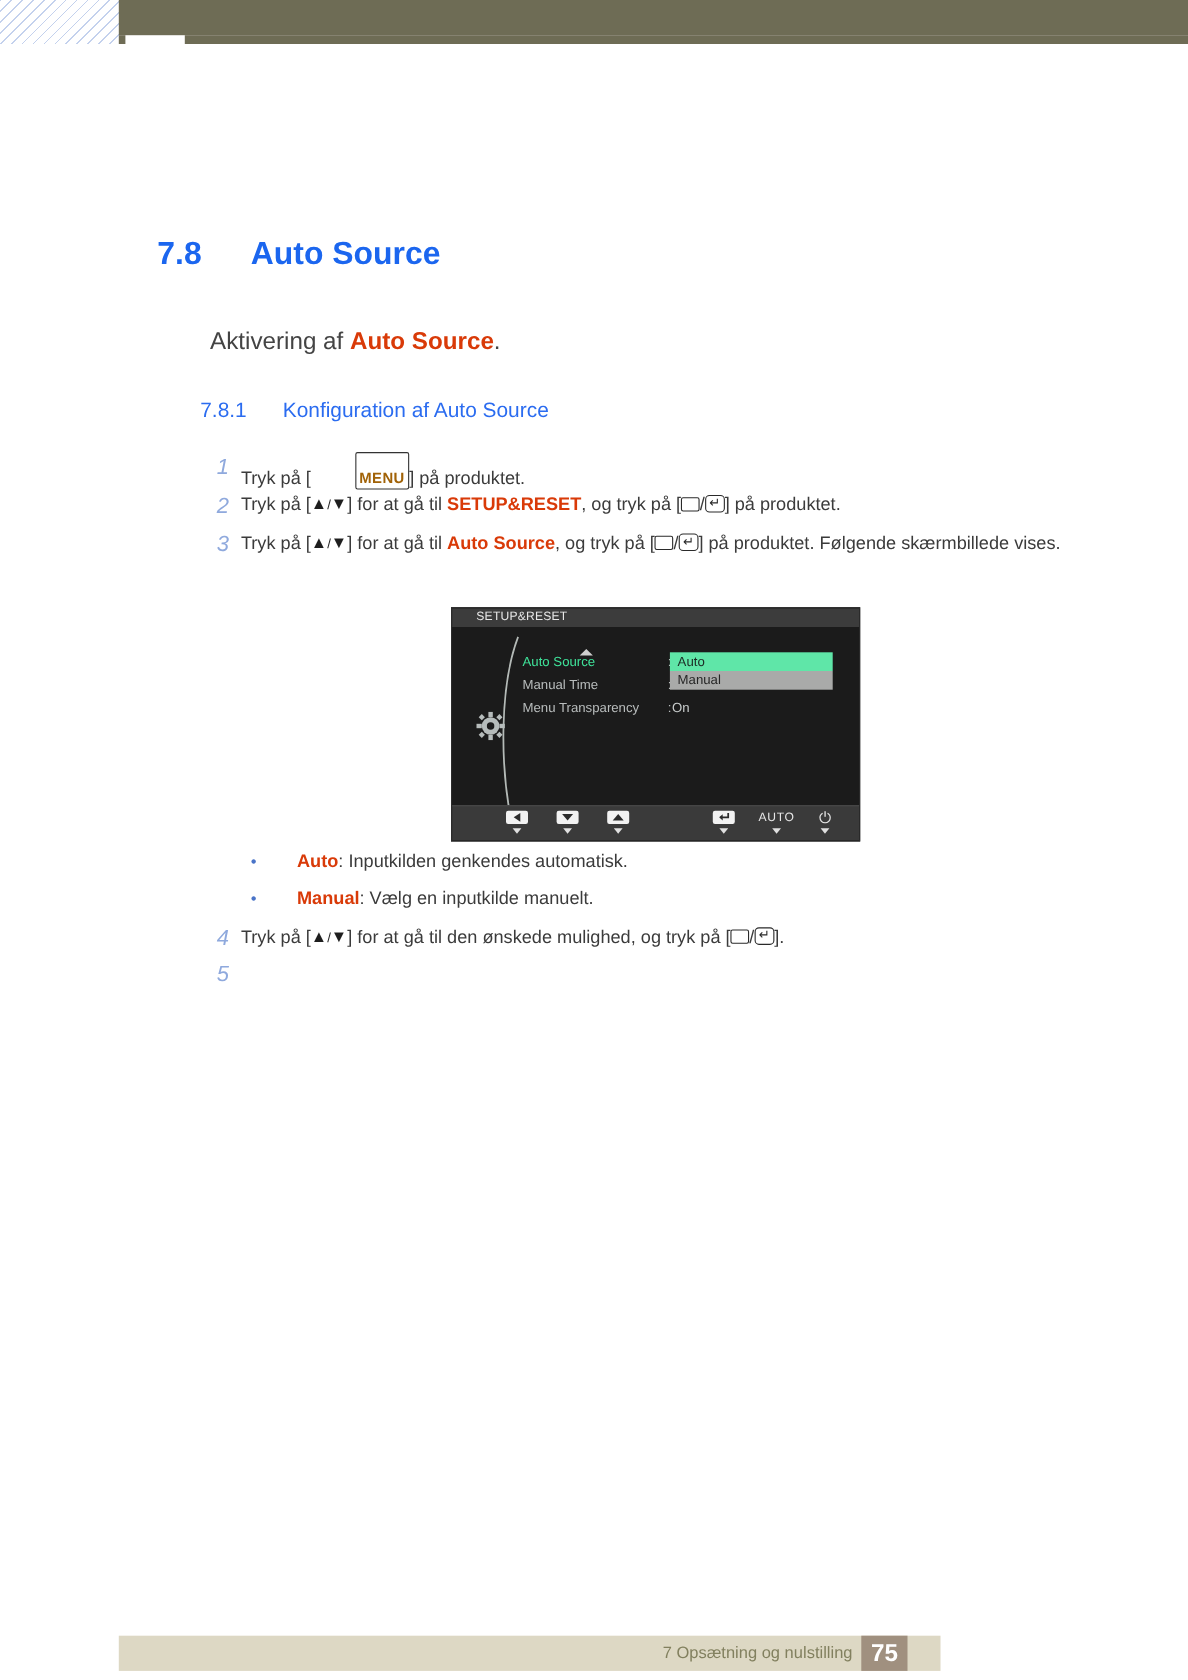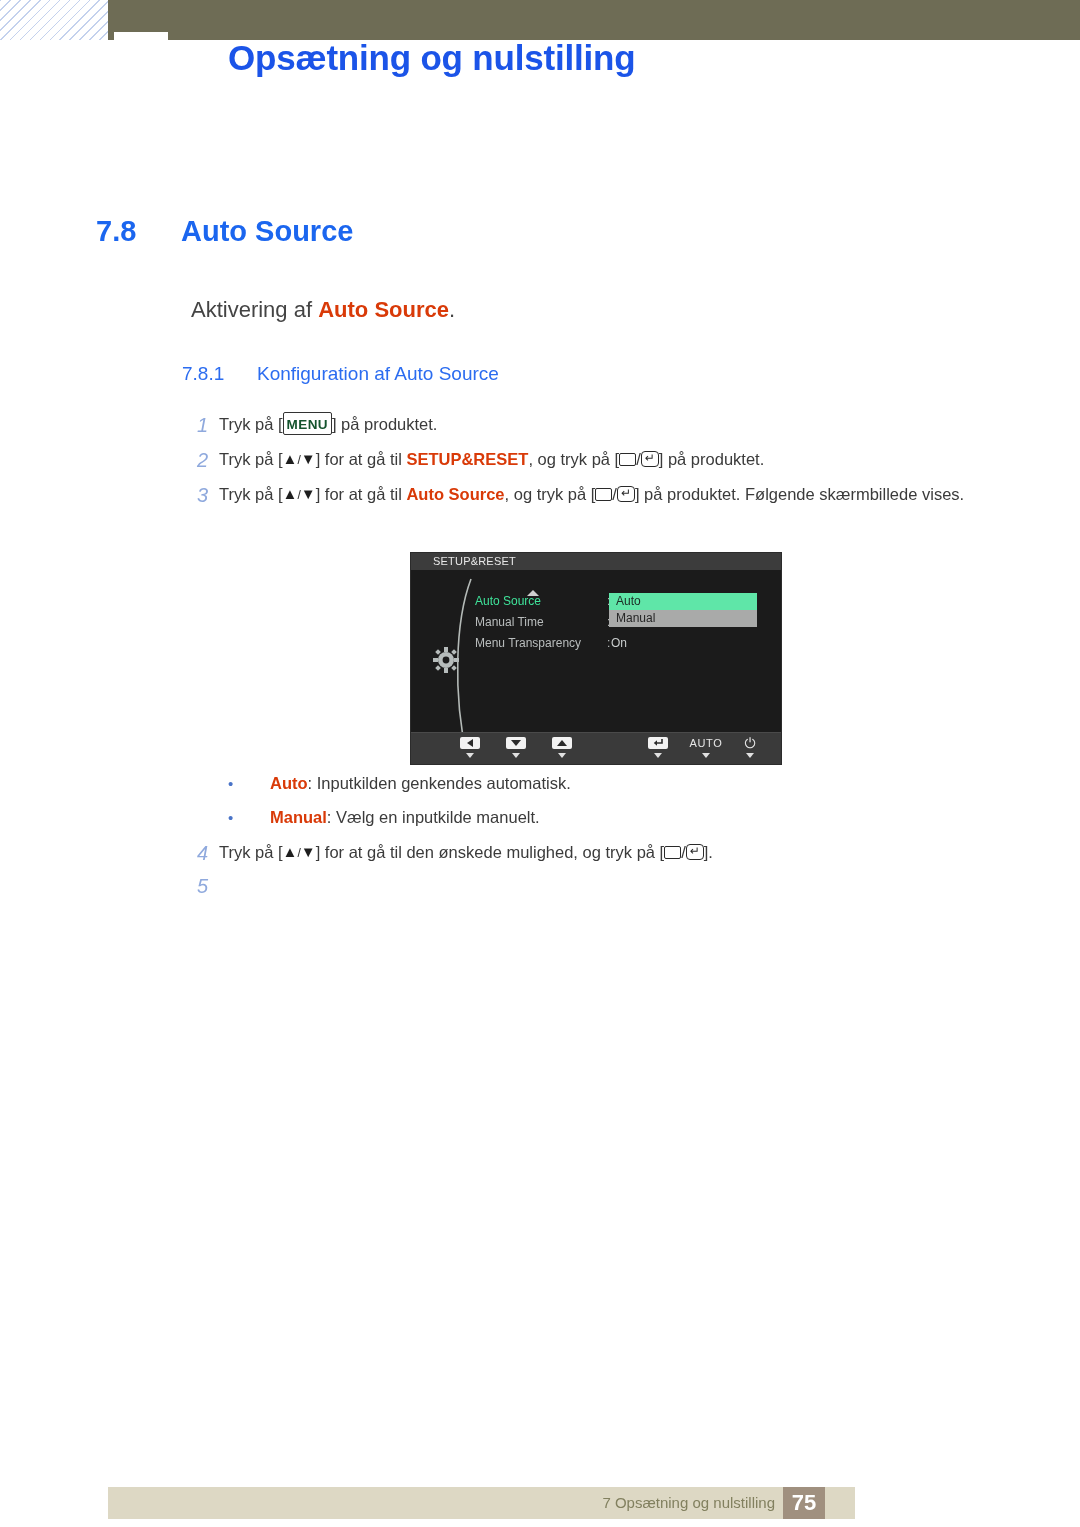--- a/index.html
+++ b/index.html
@@ -78,21 +78,21 @@
     position: absolute;
     left: 96px;
     top: 215px;
     display: flex;
     align-items: baseline;
     color: #1b66ef;
     font-size: 29px;
     font-weight: bold;
     white-space: nowrap;
   }
-  .h1-num { width: 85px; display: inline-block; }
+  .h1-num { width: 85px; display: inline-block; margin-left: 47px; }
   .h1-text { display: inline-block; }
 
   .intro {
     position: absolute;
     left: 191px;
     top: 297px;
     font-size: 22px;
     color: #444444;
     white-space: nowrap;
   }
@@ -138,28 +138,29 @@
   .step4 { left: 186px; top: 840px; }
   .step5 { left: 186px; top: 873px; }
 
   .kw { color: #d93a08; font-weight: bold; }
 
   
   .key-menu {
     font-size: 13.5px;
     font-weight: bold;
     letter-spacing: .4px;
-    color: #14532d;
+    color: #a16207;
     border: 1.6px solid #333;
-    padding: 4px 3px 1px 3px;
+    padding: 15px 3px 1px 3px;
     border-radius: 2px;
     position: relative;
     top: -1px;
     display: inline-block;
     line-height: 1.15;
+    margin-left: 40px;
   }
   .key-ud {
     font-size: 12px;
     letter-spacing: 0px;
     color: #1e1e1e;
     display: inline-block;
     position: relative;
     top: -1px;
   }
   .key-ud b { font-size: 15px; font-weight: normal; }
@@ -379,21 +380,20 @@
   }
 </style>
 </head>
 <body>
 
 <div class="page-header">
   <div class="hatch"></div>
   <div class="olive-bar"></div>
   <div class="olive-notch"></div>
   <div class="olive-bar-lower"></div>
-  <div class="header-title">Opsætning og nulstilling</div>
 </div>
 
 <div class="content">
 
   <div class="h1-row">
     <span class="h1-num">7.8</span>
     <span class="h1-text">Auto Source</span>
   </div>
 
   <div class="intro">

